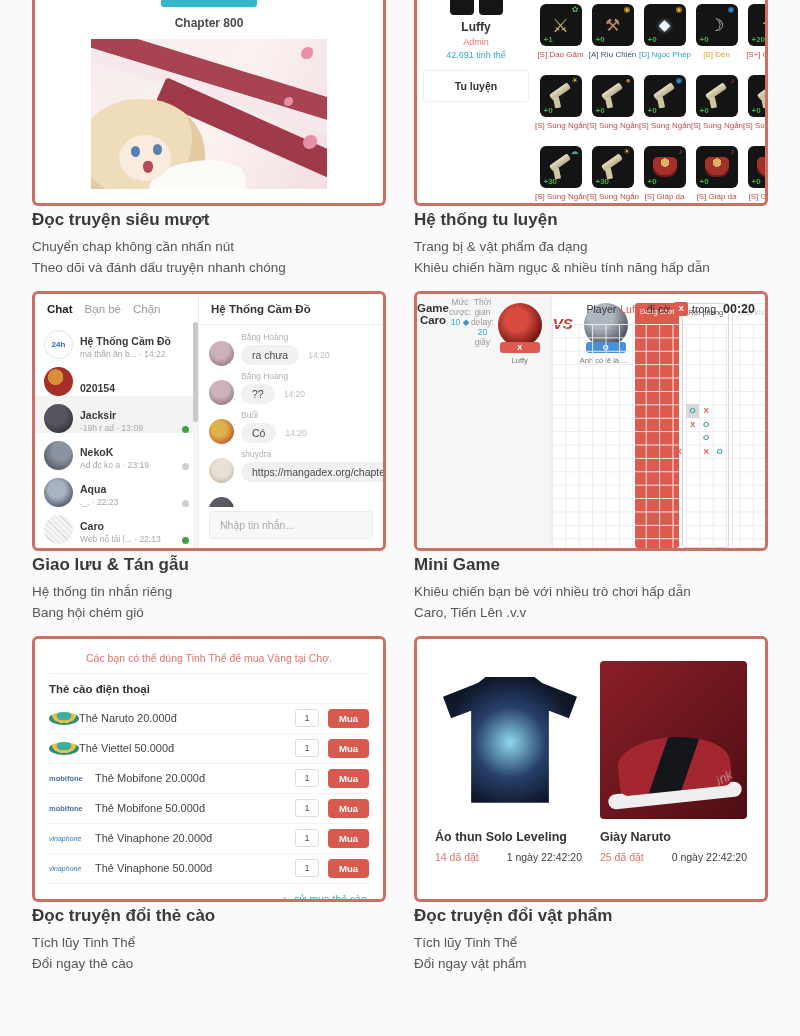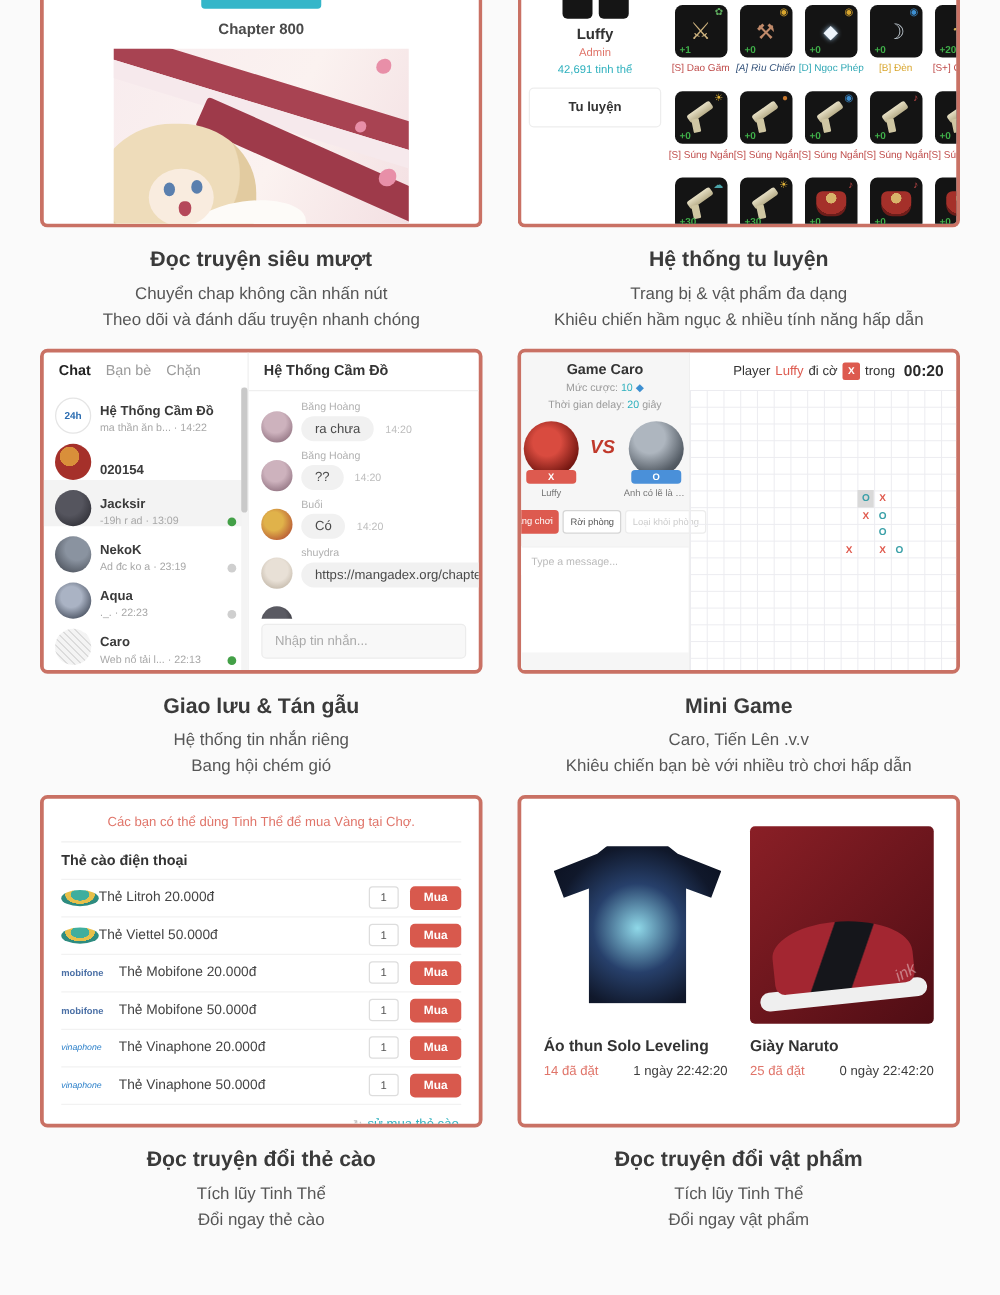--- a/index.html
+++ b/index.html
@@ -1,24 +1,24 @@
 <!DOCTYPE html>
 <html><head>
 <meta charset="utf-8">
 <style>
   *{margin:0;padding:0;box-sizing:border-box}
   html,body{width:800px;height:1036px}
   body{background:#fafafa;font-family:"Liberation Sans",sans-serif;overflow:hidden;position:relative}
   .grid{position:absolute;left:32px;top:0;width:736px;display:grid;grid-template-columns:354px 354px;column-gap:28px}
   .feature{margin-bottom:12px}
   .panel{background:#fff;border:3px solid #c97164;border-radius:6px;overflow:hidden;position:relative}
-  .row1 .panel{border-top:0;border-radius:0 0 6px 6px;height:182px}
+  .row1 .panel{border-top:0;border-radius:0 0 6px 6px;height:206px}
   .row2 .panel{height:260px}
   .row3 .panel{height:266px}
-  .caption{text-align:center;margin-top:16px}
+  .caption{text-align:left;margin-top:4px}
   .caption-title{font-size:17px;font-weight:bold;color:#3a3a3a;margin-bottom:7px}
   .caption-line{font-size:13.5px;color:#565656;line-height:1.55}
 
   
   .chapter-sliver{position:absolute;top:0;left:50%;transform:translateX(-50%);width:96px;height:7px;background:#35b6c9;border-radius:0 0 3px 3px}
   .chapter-label{margin-top:16px;text-align:center;font-size:12px;font-weight:bold;color:#4a4a4a}
   .reader-image{margin:9px auto 0;width:236px;height:150px;position:relative;overflow:hidden;background:linear-gradient(115deg,#f8ecee,#fbf2f0 55%,#f3dfe2)}
   .band{position:absolute;border-radius:3px}
   .band.b1{width:320px;height:22px;background:#a84352;left:-30px;top:26px;transform:rotate(17deg)}
   .band.b2{width:320px;height:14px;background:#f6e9ec;left:-20px;top:52px;transform:rotate(17deg)}
@@ -102,21 +102,21 @@
   .mav-5{background:radial-gradient(circle at 45% 35%,#5a5a62 0 40%,#1d1d22)}
   .msg-sender{font-size:8.5px;color:#b0b0b0}
   .msg-row{display:flex;align-items:center;margin-top:3px;white-space:nowrap}
   .bubble{background:#f1f1f1;border-radius:12px;padding:4px 11px;font-size:10.5px;color:#4a4a4a}
   .msg-time{font-size:8.5px;color:#bdbdbd;margin-left:9px}
   .chat-input{margin:4px 10px 9px;background:#f8f8f8;border:1px solid #ececec;border-radius:4px;padding:7px 10px;font-size:10.5px;color:#555;width:calc(100% - 20px)}
   .chat-input::placeholder{color:#aaa}
 
   
   .game-layout{display:flex;height:100%}
-  .game-left{width:134px;flex:none;background:#f6f6f6;display:flex;flex-direction:column}
+  .game-left{width:134px;flex:none;background:#f6f6f6;display:flex;flex-direction:row}
   .gl-title{font-size:11.5px;font-weight:bold;color:#333;text-align:center;margin-top:8px}
   .gl-sub{font-size:8.5px;color:#9a9a9a;text-align:center;margin-top:3px}
   .gl-sub .teal{color:#2fb1be}
   .gl-sub .gem-glyph{color:#3d8fd1}
   .gl-vs-row{display:flex;justify-content:center;align-items:flex-start;gap:7px;margin-top:9px}
   .gl-player{text-align:center;width:52px}
   .gl-av{width:44px;height:44px;border-radius:50%;margin:0 auto}
   .p1-avatar{background:radial-gradient(circle at 42% 38%,#d94b3f 0 30%,#7a1a14 70%,#3f0c08)}
   .p2-avatar{background:radial-gradient(circle at 38% 30%,#aeb6bf 0 30%,#555d66 70%,#333a42)}
   .gl-badge{width:40px;margin:-5px auto 0;position:relative;border-radius:3px;color:#fff;font-size:7.5px;font-weight:bold;text-align:center;padding:1px 0}
@@ -227,21 +227,21 @@
               </div>
               <div class="slot-label" style="color: rgb(191, 74, 73);">[S] Dao Găm</div>
             </div>
 
             <div class="slot">
               <div class="slot-box">
                 <span class="gem coin-gem"></span>
                 <span class="icon axe-icon"></span>
                 <span class="plus">+0</span>
               </div>
-              <div class="slot-label" style="color: rgb(51, 82, 122); font-style: italic;">[A] Rìu Chiến</div>
+              <div class="slot-label" style="color: rgb(51, 82, 122);">[A] Rìu Chiến</div>
             </div>
 
             <div class="slot">
               <div class="slot-box">
                 <span class="gem coin-gem"></span>
                 <span class="icon diamond-icon"></span>
                 <span class="plus">+0</span>
               </div>
               <div class="slot-label" style="color: rgb(47, 168, 181);">[D] Ngọc Phép</div>
             </div>
@@ -548,35 +548,35 @@
               <div class="mark mk-o" style="left: 147.4px; top: 107.2px;">O</div>
               <div class="mark mk-x" style="left: 120.6px; top: 120.6px;">X</div>
               <div class="mark mk-x" style="left: 147.4px; top: 120.6px;">X</div>
               <div class="mark mk-o" style="left: 160.8px; top: 120.6px;">O</div>
             </div>
         </div>
       </div>
     </div>
     <div class="caption">
       <div class="caption-title">Mini Game</div>
+      <div class="caption-line">Khiêu chiến bạn bè với nhiều trò chơi hấp dẫn</div>
       <div class="caption-line">Caro, Tiến Lên .v.v</div>
-      <div class="caption-line">Khiêu chiến bạn bè với nhiều trò chơi hấp dẫn</div>
     </div>
   </div>
 
   <div class="feature row3">
     <div class="panel">
       <div class="card-panel">
         <div class="notice">Các bạn có thể dùng Tinh Thể để mua Vàng tại Chợ.</div>
         <div class="section-title">Thẻ cào điện thoại</div>
         <div>
 
             <div class="card-row">
               <span class="logo viettel-logo"></span>
-              <span class="card-name">Thẻ Litroh 20.000đ</span>
+              <span class="card-name">Thẻ Naruto 20.000đ</span>
               <input class="qty" value="1" style="">
               <button class="buy-btn">Mua</button>
             </div>
 
             <div class="card-row">
               <span class="logo viettel-logo"></span>
               <span class="card-name">Thẻ Viettel 50.000đ</span>
               <input class="qty" value="1" style="">
               <button class="buy-btn">Mua</button>
             </div>

